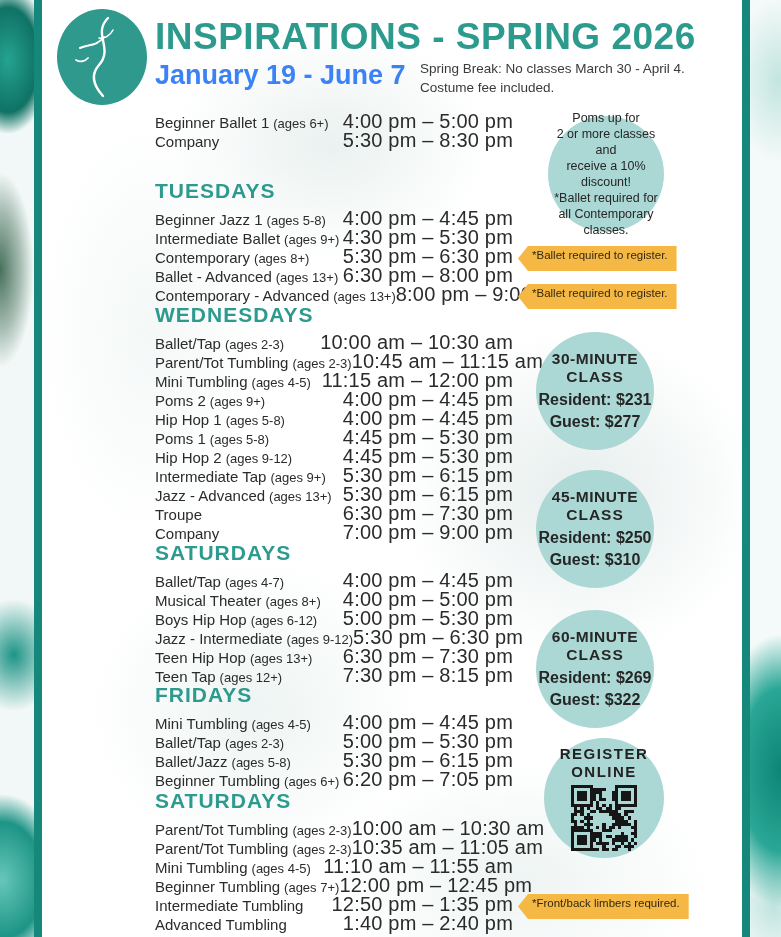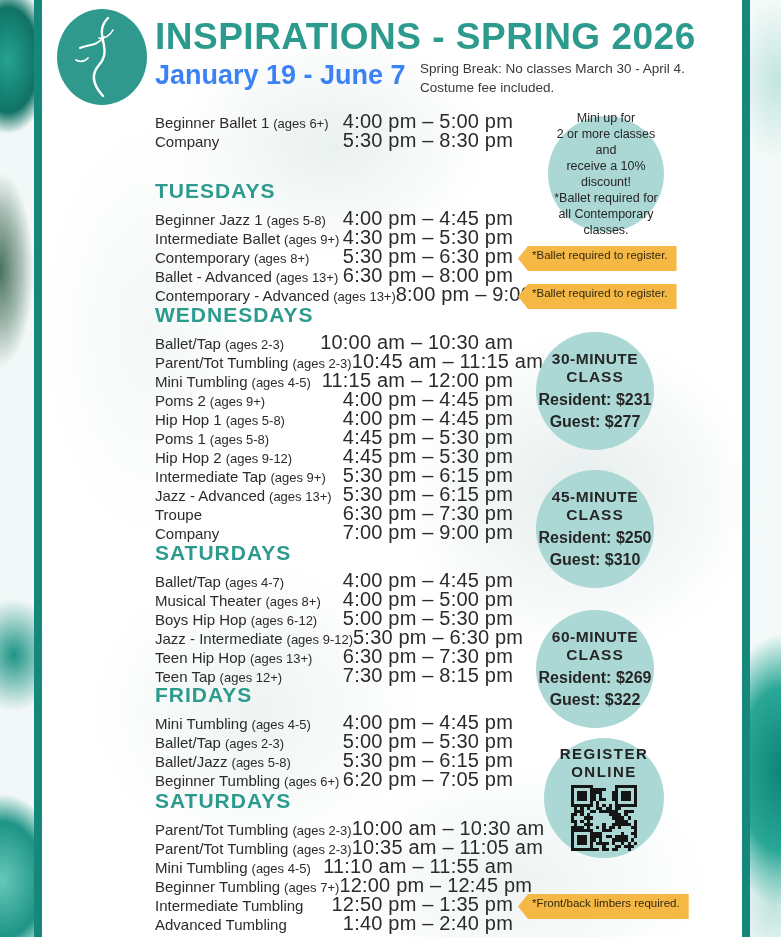--- a/index.html
+++ b/index.html
@@ -312,21 +312,21 @@
         <div class="row">
     <span class="cname">Advanced Tumbling</span>
 
     <span class="grow"></span>
     <span class="time">1:40 pm – 2:40 pm</span>
   </div>
       </div>
     </div>
 
   <div class="circle c-signup">
-    <div>Mini up for</div>
+    <div>Poms up for</div>
     <div>2 or more classes and</div>
     <div>receive a 10% discount!</div>
     <div class="gap"></div>
     <div>*Ballet required for</div>
     <div>all Contemporary</div>
     <div>classes.</div>
   </div>
 
   <div class="circle c-price c-price1">
     <div class="dur">30-MINUTE</div>

